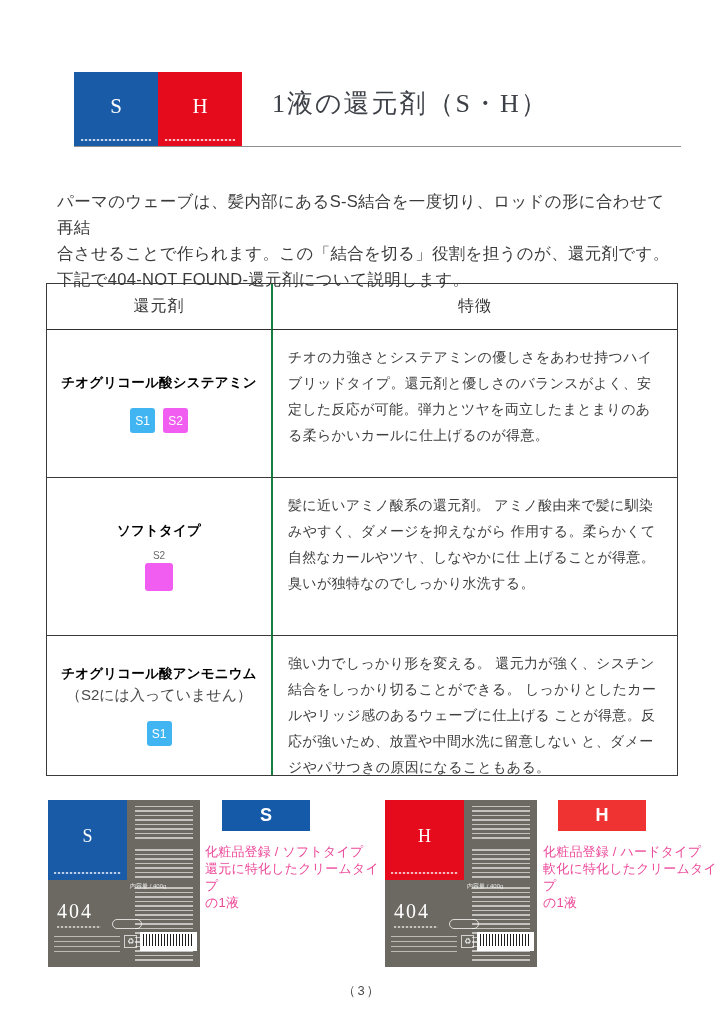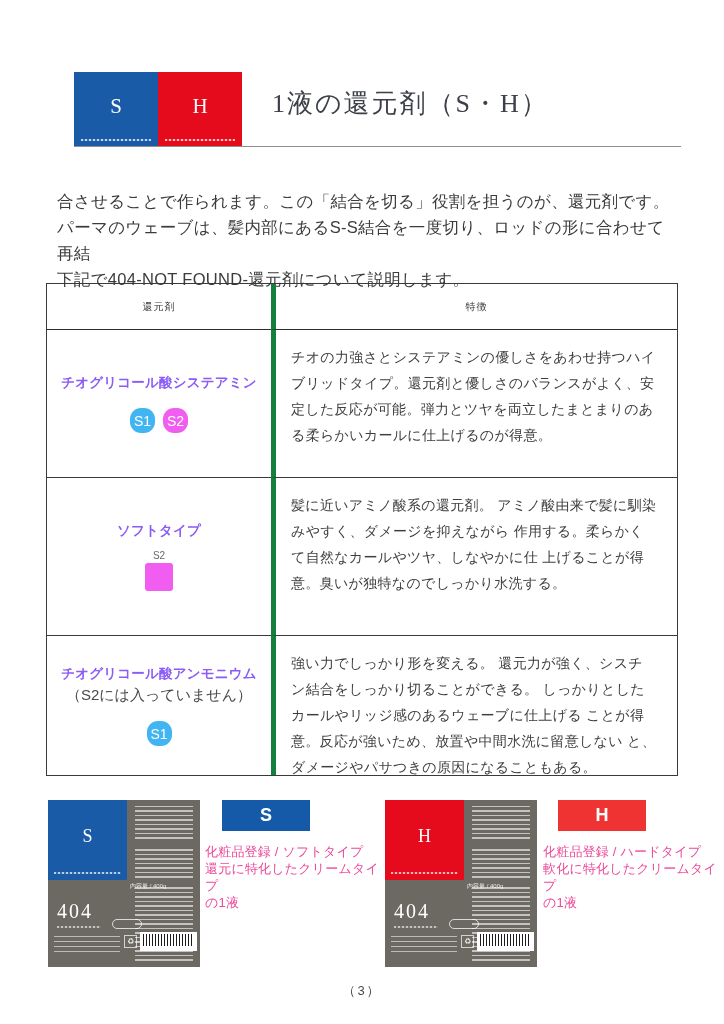--- a/index.html
+++ b/index.html
@@ -18,29 +18,29 @@
   .title { position:absolute; left:272px; top:86px; font-size:26px; font-weight:500; color:#3d4147; letter-spacing:2px;font-family:Liberation Serif, serif; }
   .hr { position:absolute; left:74px; top:146px; width:607px; height:1px; background:#8f8f8f; }
 
   
   .intro { position:absolute; left:57px; top:188px; width:620px; font-size:16.5px; line-height:26px; letter-spacing:.3px; color:#3b3b3b; }
 
   
   .rtable { position:absolute; left:46px; top:283px; width:632px; border:1.5px solid #3a3a3a; display:grid;
             grid-template-columns:224px 1fr; grid-template-rows:45px 148px 158px 140px; }
   .cell { border-top:1px solid #3a3a3a; }
-  .cell.c2 { border-left:5px solid #15803d; }
-  .cell.hrow { border-top:none; display:flex; align-items:center; justify-content:center; font-size:10px; color:#333; letter-spacing:1px; }
+  .cell.c2 { border-left:2px solid #15803d; }
+  .cell.hrow { border-top:none; display:flex; align-items:center; justify-content:center; font-size:16px; color:#333; letter-spacing:1px; }
   .cell.head-b { border-top-width:1.5px; border-top-color:#2e2e2e; }
   .namecell { display:flex; flex-direction:column; align-items:center; justify-content:center; text-align:center; }
-  .agent-name { font-size:13.5px; font-weight:700; color:#8b5cf6; letter-spacing:.2px; }
+  .agent-name { font-size:13.5px; font-weight:700; color:#000000; letter-spacing:.2px; }
   .agent-note { font-size:15px; color:#4a4a4a; margin-top:3px; }
   .badges { display:flex; gap:8px; margin-top:16px; }
-  .badge { width:25px; height:25px; border-radius:11px; display:flex; align-items:center; justify-content:center;
-           color:#fff; font-size:14px; font-weight:500; }
+  .badge { width:25px; height:25px; border-radius:3px; display:flex; align-items:center; justify-content:center;
+           color:#fff; font-size:12px; font-weight:500; }
   .badge.s1 { background:#41B5F2; }
   .badge.s2 { background:#F05DF0; }
   .badge-label { font-size:10px; color:#6a6a6a; margin-top:10px; }
   .badge-square { width:28px; height:28px; border-radius:3px; background:#F05DF0; margin-top:2px; }
   .desccell { display:flex; align-items:flex-start; padding:14px 20px 14px 15px; }
   .desc-text { font-size:14px; line-height:26px; letter-spacing:.3px; color:#3e3e3e; }
 
   
   .package { position:absolute; top:800px; width:152px; height:167px; background:#6C6962; }
   .package.pS { left:48px; } .package.pH { left:385px; }
@@ -88,22 +88,22 @@
     </div>
     <div class="logo-sq red">
       <span class="logo-letter">H</span>
       <span class="logo-caption"></span>
     </div>
   </div>
   <h1 class="title">1液の還元剤（S・H）</h1>
   <div class="hr"></div>
 
   <div class="intro">
+    <div>パーマのウェーブは、髪内部にあるS-S結合を一度切り、ロッドの形に合わせて再結</div>
     <div>合させることで作られます。この「結合を切る」役割を担うのが、還元剤です。</div>
-    <div>パーマのウェーブは、髪内部にあるS-S結合を一度切り、ロッドの形に合わせて再結</div>
     <div>下記で404-NOT FOUND-還元剤について説明します。</div>
   </div>
 
   <div class="rtable">
     <div class="cell hrow">還元剤</div>
     <div class="cell hrow c2">特徴</div>
 
     <div class="cell head-b namecell">
       <div class="agent-name">チオグリコール酸システアミン</div>
       <div class="badges">

